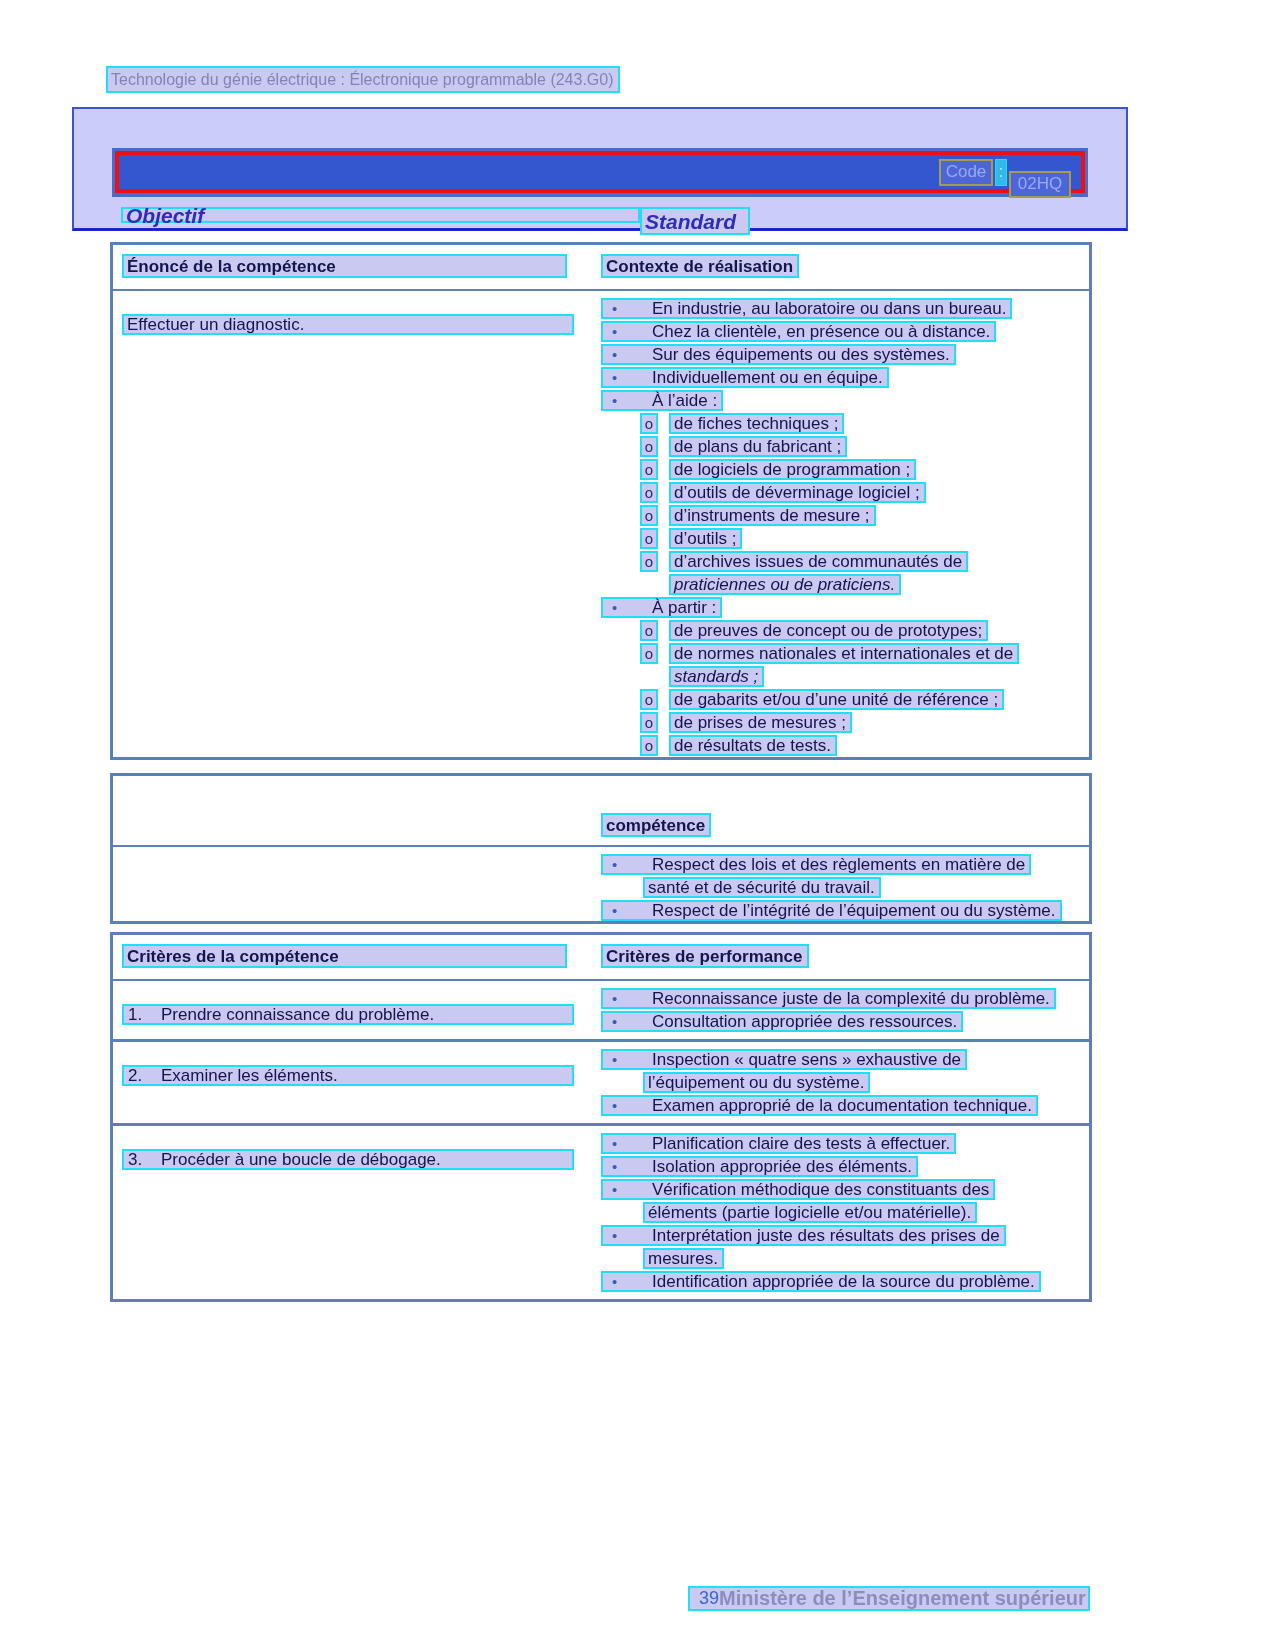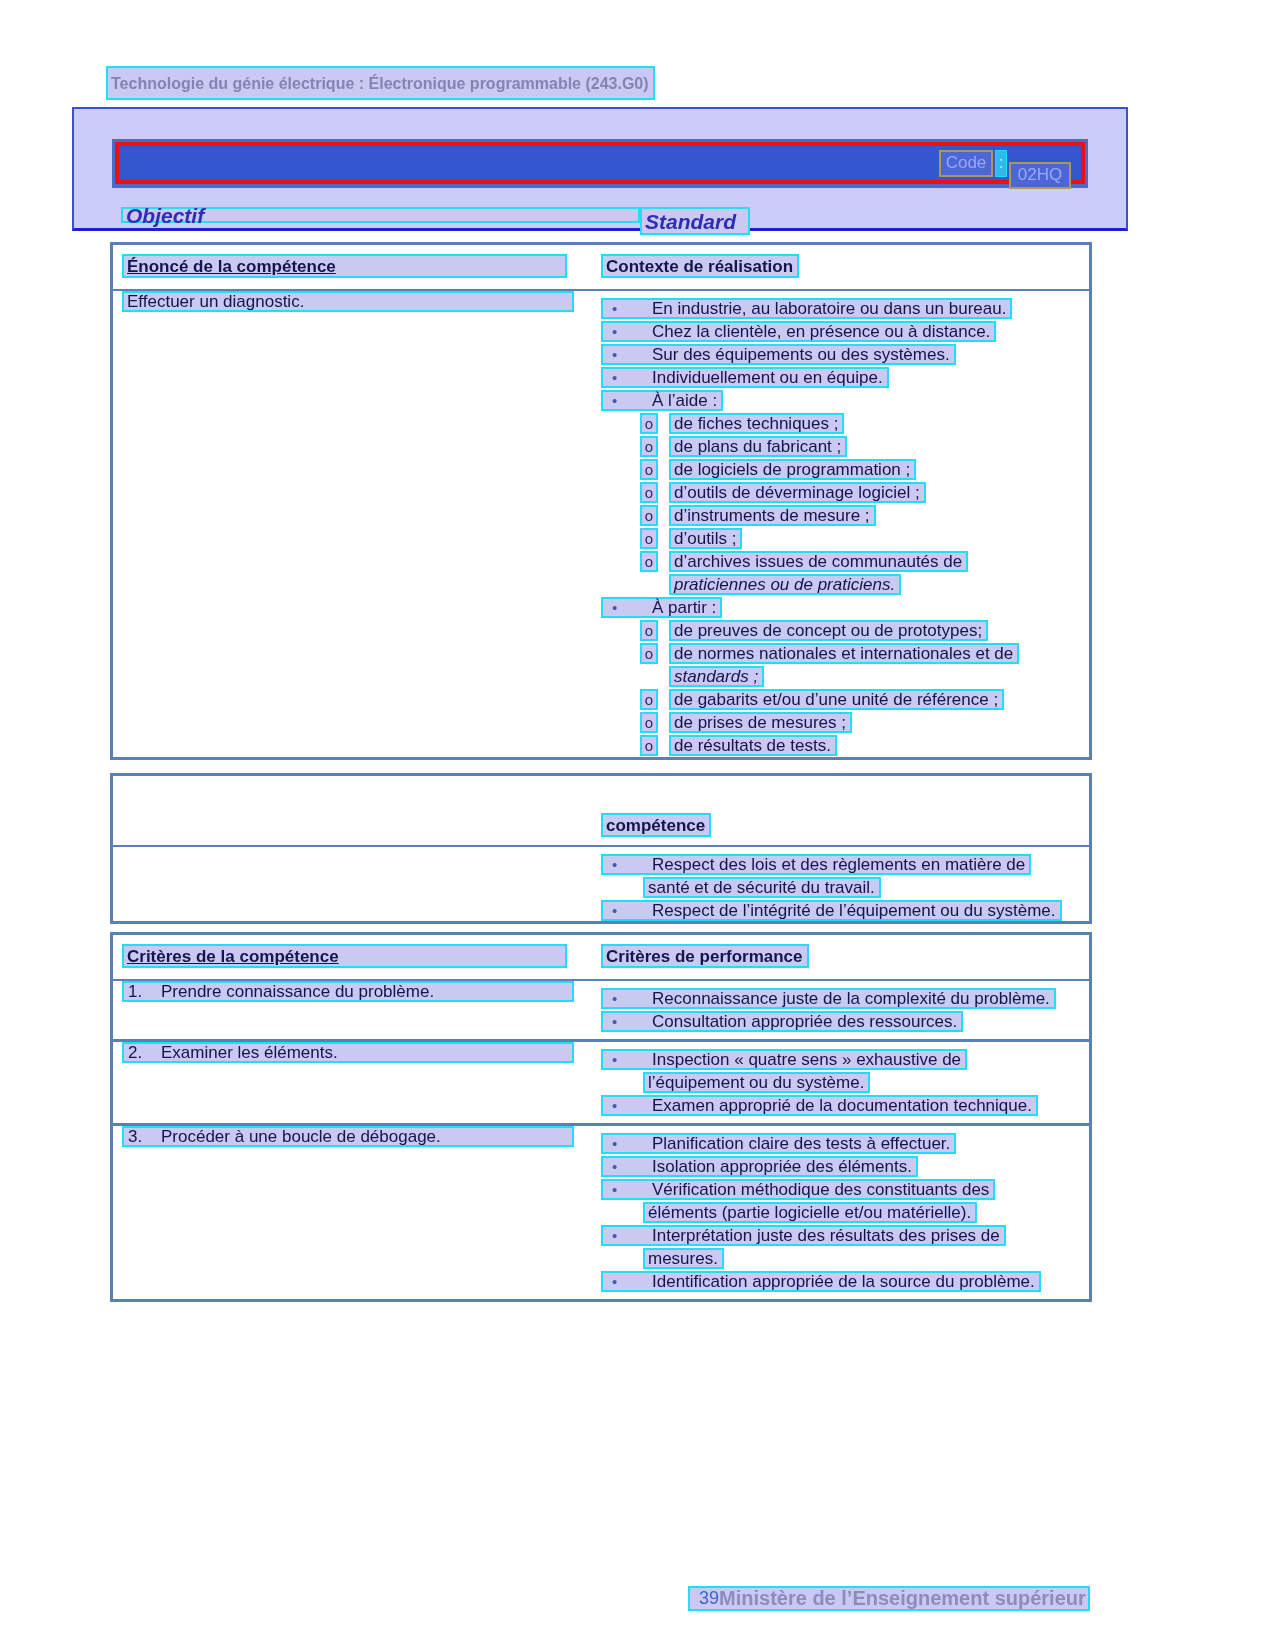--- a/index.html
+++ b/index.html
@@ -12,27 +12,27 @@
     background:#c9c9f2;
     border:2px solid #1fdef6;
     box-sizing:border-box;
     display:inline-flex;align-items:center;
     height:21px;white-space:nowrap;
     font-size:17px;line-height:17px;color:#14144e;
     padding:0 4px 0 3px;
   }
   .hl.bold{font-weight:700;}
   
-  .doc-head{position:absolute;left:106px;top:66px;height:34px;
-    font-size:16px;font-weight:700;color:#8383b4;}
+  .doc-head{position:absolute;left:106px;top:66px;height:27px;
+    font-size:16px;font-weight:400;color:#8383b4;}
   
   .panel{position:absolute;left:72px;top:107px;width:1056px;height:124px;
     background:#cbcdf8;border:2px solid #3c52cb;border-bottom:3px solid #1b23cf;
     box-sizing:border-box;z-index:1;}
-  .banner{position:absolute;left:38px;top:30px;width:976px;height:49px;background:#4a6bca;}
+  .banner{position:absolute;left:38px;top:39px;width:976px;height:49px;background:#4a6bca;}
   .banner-inner{position:absolute;left:3px;top:3px;right:3px;bottom:4px;
     border:4px solid #ee1010;background:#3456cf;
     display:flex;align-items:center;justify-content:flex-end;padding-right:10px;box-sizing:border-box;}
   .code-box{display:inline-flex;align-items:center;justify-content:center;
     height:27px;border:2px solid #a89a52;background:#4c66d8;color:#98aaf2;
     font-size:17px;box-sizing:border-box;}
   .code-label{width:54px;}
   .code-colon{width:12px;height:27px;border:1px solid #1fdef6;background:#30b9e9;
     color:#cfe2ff;display:inline-flex;align-items:center;justify-content:center;
     font-size:16px;margin:0 2px;box-sizing:border-box;}
@@ -41,26 +41,26 @@
     font-size:21px;font-weight:700;font-style:italic;color:#2d2db5;}
   .std-box{position:absolute;left:640px;top:207px;width:110px;height:28px;z-index:2;
     font-size:21px;font-weight:700;font-style:italic;color:#2d2db5;}
   
   .tbl{position:absolute;left:110px;width:982px;border:3px solid #5b80b6;box-sizing:border-box;background:#ffffff;}
   .t1{top:242px;height:518px;}
   .t2{top:773px;height:151px;}
   .t3{top:932px;}
   .thead{display:flex;align-items:flex-start;padding:9px 0 0 9px;height:44px;box-sizing:border-box;}
   .thead .hl{height:24px;}
-  .h-l{width:445px;text-decoration:underline;}
+  .h-l{width:445px;}
   .h-r{margin-left:34px;}
   .tsep{height:0;border-top:2px solid #5b80b6;}
   .rsep{height:0;border-top:3px solid #5b80b6;}
   .trow{display:flex;align-items:flex-start;}
-  .cell-l{width:488px;box-sizing:border-box;padding:0 0 0 9px;flex:none;}
+  .cell-l{width:488px;box-sizing:border-box;padding:23px 0 0 9px;flex:none;}
   .cell-r{flex:1;position:relative;}
   .pad-t{padding-top:6px;}
   .pad-b{padding-bottom:6px;}
   .wide{width:452px;}
   .num{width:33px;padding-left:1px;flex:none;}
   
   .line{height:23px;position:relative;}
   .line .hl{position:absolute;top:1px;}
   .m-b .l1{left:0;}
   .blt{width:40px;padding-left:6px;font-size:15px;color:#3b5cb4;flex:none;}

